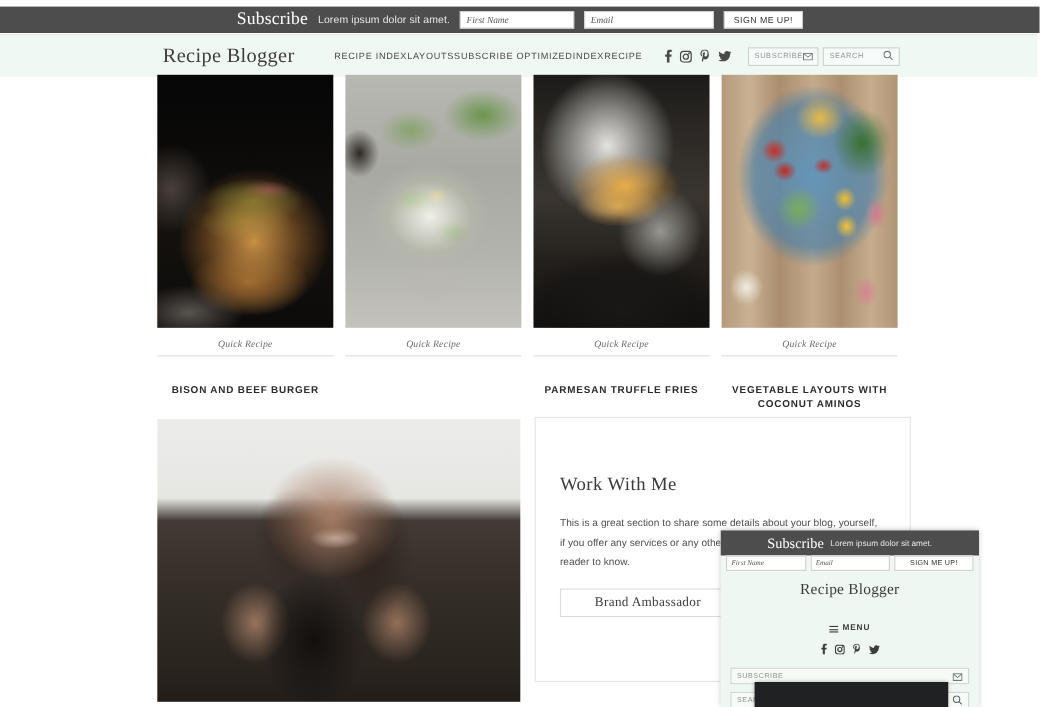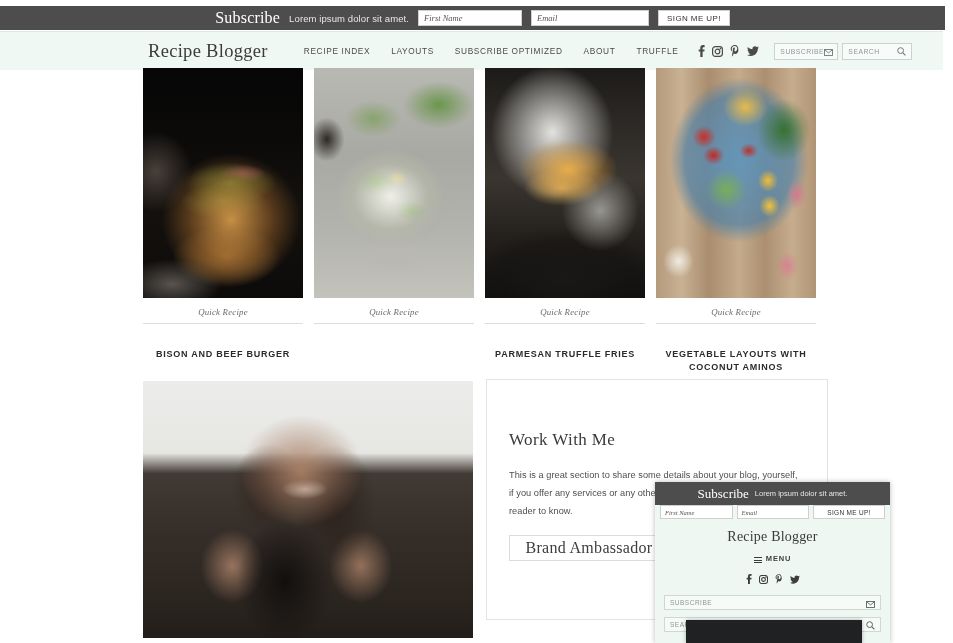--- a/index.html
+++ b/index.html
@@ -44,21 +44,21 @@
     background: #f0f8f4;
     border-top: 1px solid #dfe9e3;
     display: flex; align-items: center;
   }
   .brand {
     font-family: "Liberation Serif", serif;
     font-size: 18.5px; color: #3c3c3c; margin-left: 148px;
     letter-spacing: .3px; white-space: nowrap;
   }
   .nav-links {
-    display: flex; align-items: center; gap: 21px;
+    display: flex; align-items: center; gap: 0;
     margin-left: 36px;
     text-align: right;
   }
   .nav-link {
     font-size: 8.3px; color: #4a4a4a; letter-spacing: .65px;
     white-space: nowrap; cursor: pointer;
   }
   .nav-social { display: flex; align-items: center; gap: 7px; margin-left: 20px; }
   .nav-social svg { display: block; }
   .nav-widgets { display: flex; align-items: center; margin-left: 15px; }
@@ -168,21 +168,21 @@
     font-size: 17px; color: #3a3a3a; letter-spacing: .4px;
   }
   .work-p {
     margin-top: 17px; font-size: 9.2px; color: #4e4e4e;
     line-height: 1.95; letter-spacing: .05px;
   }
   .work-btn {
     margin-top: 14px; width: 160px; height: 26px;
     border: 1px solid #dcdcdc; background: #fff;
     font-family: "Liberation Serif", serif;
-    font-size: 16px; color: #3d3d3d; letter-spacing: .3px;
+    font-size: 12px; color: #3d3d3d; letter-spacing: .3px;
     display: flex; align-items: center; justify-content: center;
     cursor: pointer;
   }
 
   
   .ov {
     position: absolute; left: 655px; top: 482px;
     width: 235px; height: 161px;
     background: #eef7f2;
     box-shadow: 0 0 5px rgba(0,0,0,.28);
@@ -208,21 +208,21 @@
     font-size: 6.5px; color: #333; letter-spacing: .3px; margin-left: 4px;
     display: flex; align-items: center; justify-content: center;
     cursor: pointer;
   }
   .ov-body { padding-top: 10px; }
   .ov-brand {
     font-family: "Liberation Serif", serif; font-size: 14px;
     color: #3c3c3c; text-align: center; letter-spacing: .2px;
   }
   .ov-menu {
-    margin-top: 9px; display: flex; align-items: flex-end;
+    margin-top: 21px; display: flex; align-items: flex-end;
     justify-content: center; gap: 4px; cursor: pointer;
   }
   .ov-menu-label { font-size: 7.5px; color: #3d3d3d; letter-spacing: .8px; font-weight: bold; }
   .ov-social { margin-top: 7px; display: flex; align-items: center; justify-content: center; gap: 7px; }
   .ov-widget {
     margin: 7px 9px 0 9px; height: 15px;
     border: 1px solid #cfd8d4; background: #f6fbf8;
     display: flex; align-items: center; justify-content: space-between;
     padding: 0 5px; cursor: pointer;
   }
@@ -248,22 +248,22 @@
   </div>
 </div>
 
 <div class="nav">
   <span class="brand">Recipe Blogger</span>
 
   <div class="nav-links">
     <span class="nav-link">RECIPE INDEX</span>
     <span class="nav-link">LAYOUTS</span>
     <span class="nav-link">SUBSCRIBE OPTIMIZED</span>
-    <span class="nav-link">ABOUT</span>
-    <span class="nav-link">TRUFFLE</span>
+    <span class="nav-link">INDEX</span>
+    <span class="nav-link">RECIPE</span>
   </div>
 
   <div class="nav-social">
     <span>
       <svg width="7" height="12" viewBox="0 0 7 12">
           <path d="M4.6 12V6.5h1.7l.3-2H4.6V3.2c0-.6.2-1 1-1h1V.1C6.3.1 5.6 0 4.9 0 3.3 0 2.3 1 2.3 2.8v1.7H.7v2h1.6V12z" fill="#4a4a4a"></path>
         </svg>
     </span>
     <span>
       <svg width="11" height="11" viewBox="0 0 11 11">

